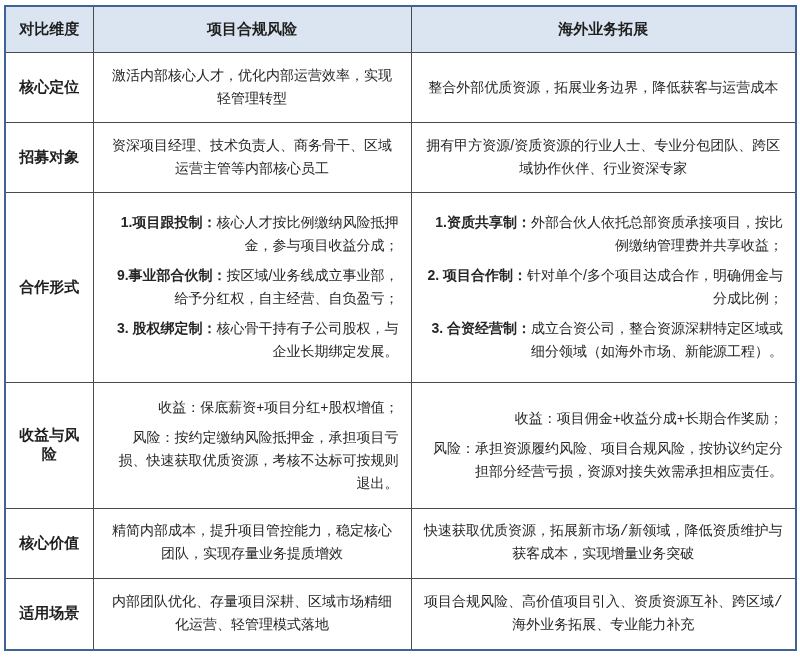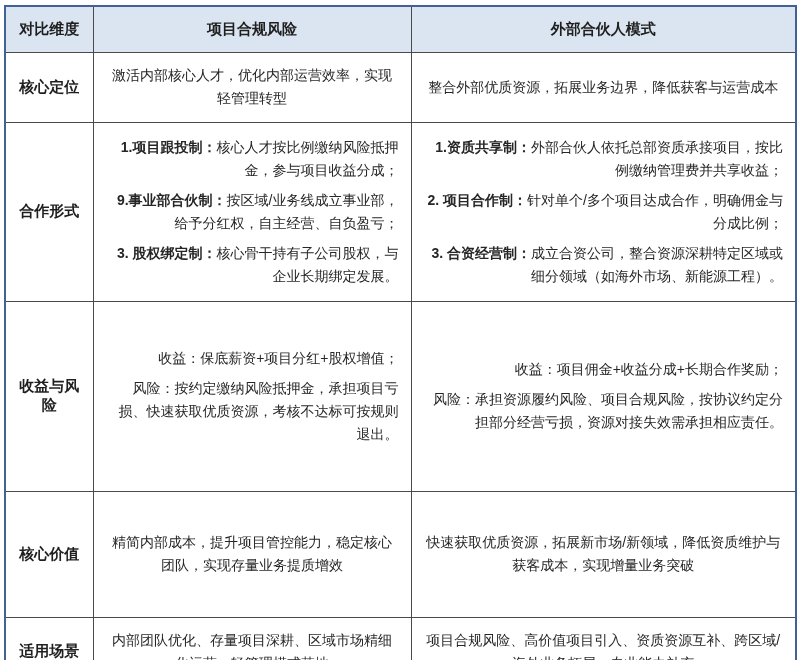--- a/index.html
+++ b/index.html
@@ -55,48 +55,57 @@
   td.cell.center { text-align: center; }
   td.cell.left { text-align: right; }
   td.cell p { margin: 7px 0; }
   td.cell.center p { margin: 0; }
   td.cell b { font-weight: bold; }
   
   tbody tr:nth-child(1) { height: 70px; }
   tbody tr:nth-child(2) { height: 70px; }
   tbody tr:nth-child(3) { height: 190px; }
   tbody tr:nth-child(4) { height: 126px; }
-  tbody tr:nth-child(5) { height: 70px; }
+  tbody tr:nth-child(5) { height: 70px; font-family: Liberation Mono, monospace; }
   tbody tr:nth-child(6) { height: 72px; font-family: Liberation Mono, monospace; }
 </style>
 </head>
 <body>
 
 <div class="page">
   <table class="compare">
     <colgroup>
       <col class="c-dim">
       <col class="c-int">
       <col class="c-ext">
     </colgroup>
     <thead>
       <tr>
         <th>对比维度</th>
         <th>项目合规风险</th>
-        <th>外部合伙人模式</th>
+        <th>海外业务拓展</th>
       </tr>
     </thead>
     <tbody>
         <tr>
           <th class="dim">核心定位</th>
           <td class="cell center">
             <p>激活内部核心人才，优化内部运营效率，实现轻管理转型</p>
           </td>
           <td class="cell center">
             <p>整合外部优质资源，拓展业务边界，降低获客与运营成本</p>
+          </td>
+        </tr>
+        <tr>
+          <th class="dim">招募对象</th>
+          <td class="cell center">
+            <p>资深项目经理、技术负责人、商务骨干、区域运营主管等内部核心员工</p>
+          </td>
+          <td class="cell center">
+            <p>拥有甲方资源/资质资源的行业人士、专业分包团队、跨区域协作伙伴、行业资深专家</p>
           </td>
         </tr>
         <tr>
           <th class="dim">合作形式</th>
           <td class="cell left">
             <p><b>1.项目跟投制：</b>核心人才按比例缴纳风险抵押金，参与项目收益分成；</p>
             <p><b>9.事业部合伙制：</b>按区域/业务线成立事业部，给予分红权，自主经营、自负盈亏；</p>
             <p><b>3. 股权绑定制：</b>核心骨干持有子公司股权，与企业长期绑定发展。</p>
           </td>
           <td class="cell left">

